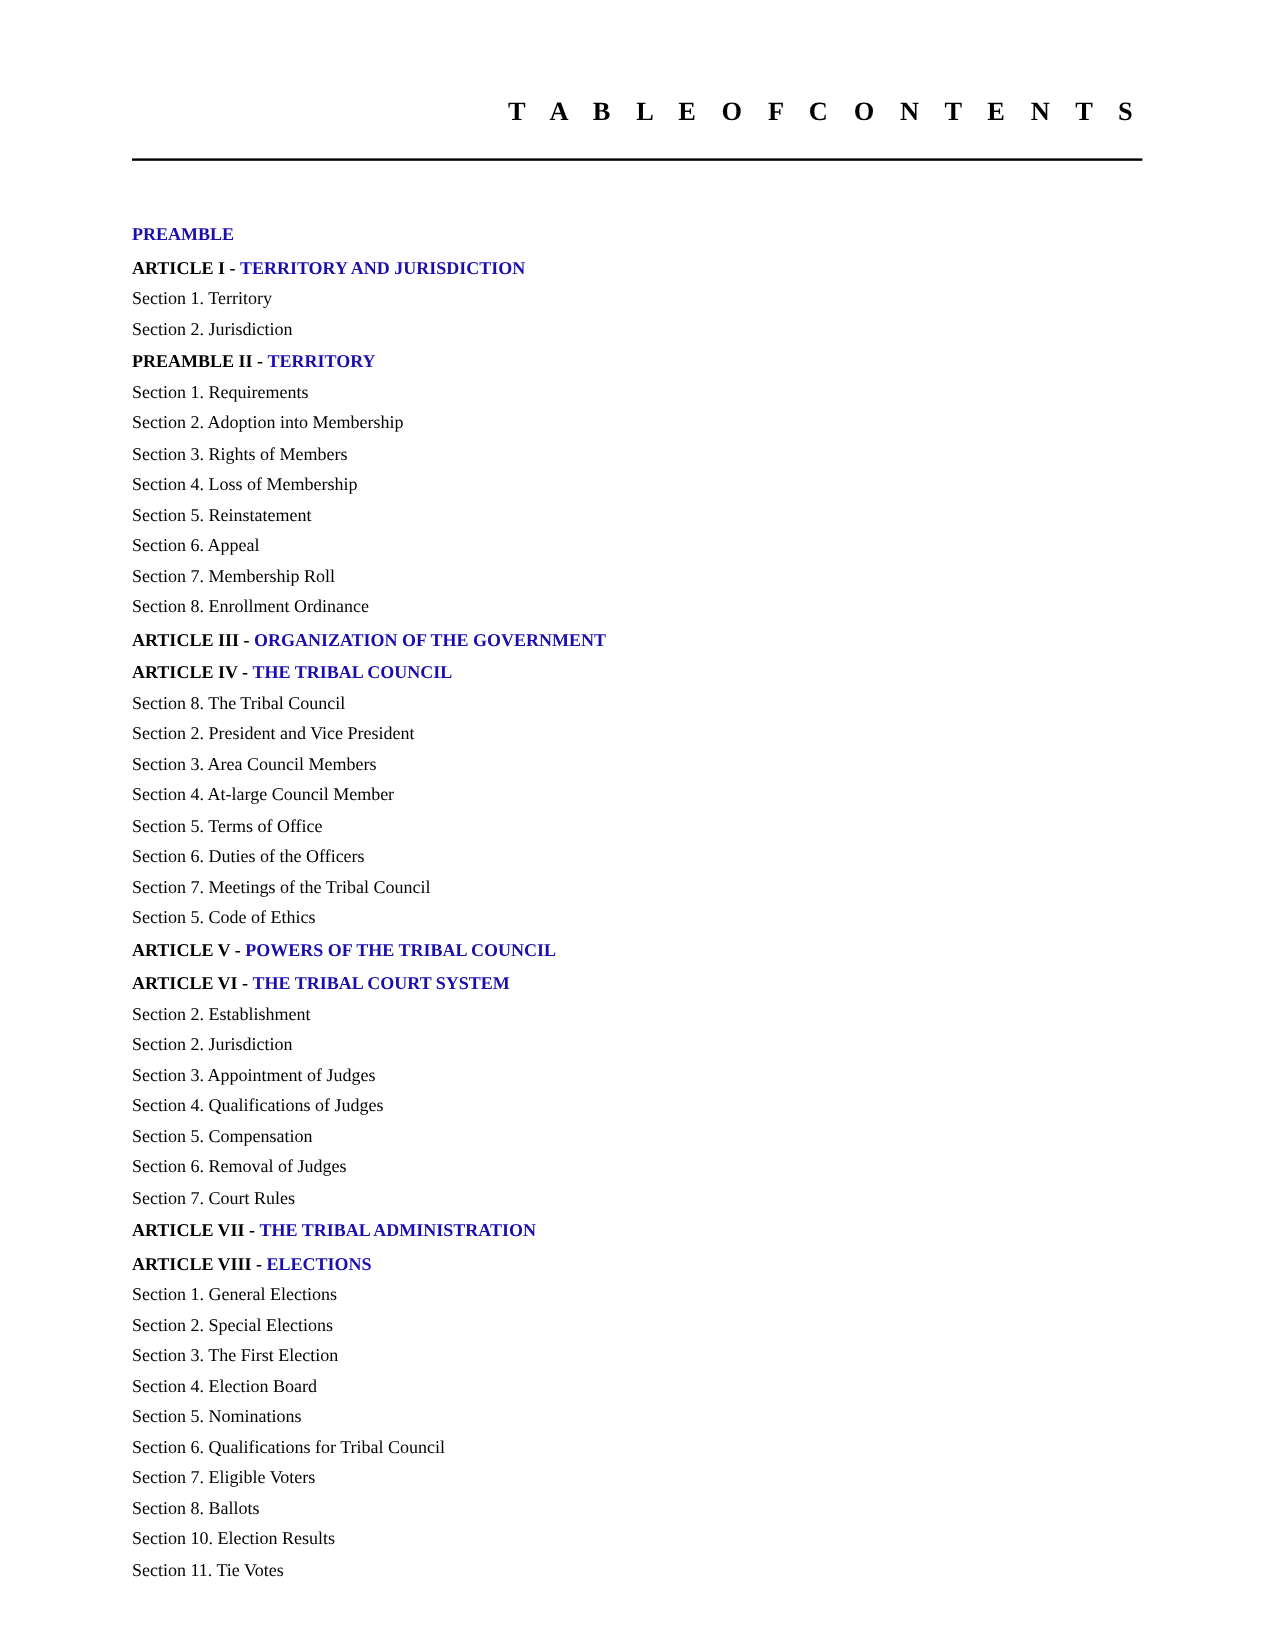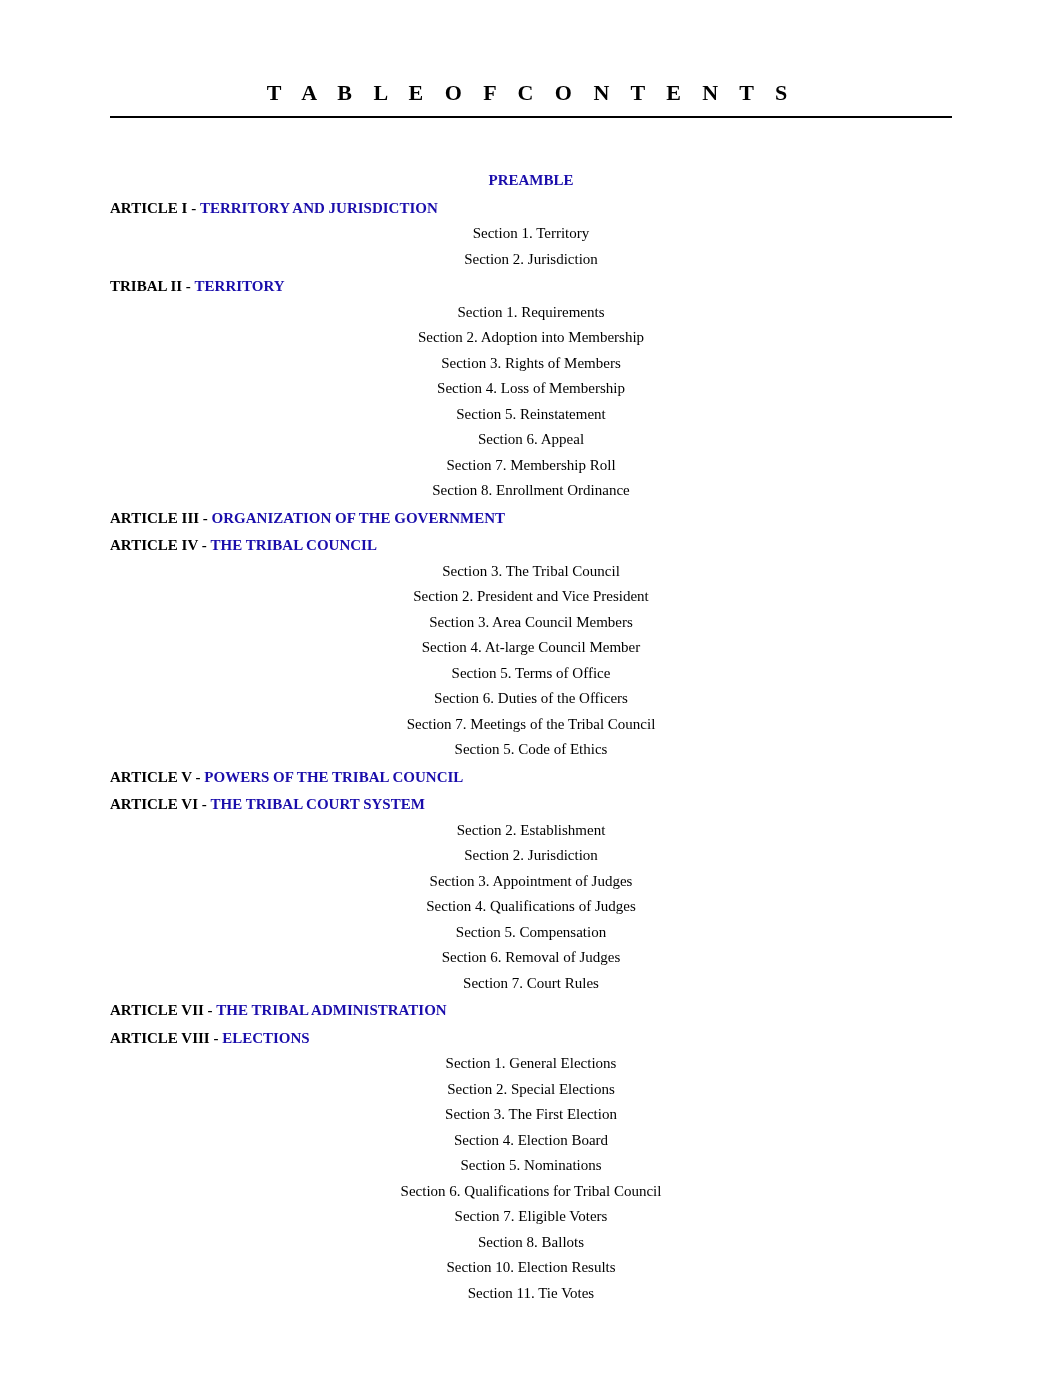--- a/index.html
+++ b/index.html
@@ -10,72 +10,71 @@
     body {
       background: #ffffff;
       font-family: Georgia, 'Times New Roman', serif;
       font-size: 15px;
       color: #000000;
       width: 1062px;
       min-height: 1376px;
       padding: 80px 110px 80px 110px;
     }
     .page-title {
-      text-align: center;
+      text-align: right;
       font-size: 22px;
       font-weight: bold;
       letter-spacing: 8px;
       margin-bottom: 50px;
       border-bottom: 2px solid #000;
-      padding-bottom: 10px;
+      padding-bottom: 26px;
     }
     .toc-container {
       margin-top: 10px;
       line-height: 1.7;
     }
     .toc-link {
       color: #1a0dab;
       text-decoration: none;
       font-weight: bold;
     }
     .article-line {
       font-weight: bold;
       margin-top: 2px;
       margin-bottom: 0px;
       display: block;
     }
     .section-line {
       display: block;
       font-weight: normal;
       margin-left: 0;
-      text-align: center;
     }
   </style>
 </head>
 <body>
 
 <div class="page-title">T A B L E   O F   C O N T E N T S</div>
 
 <div class="toc-container" id="toc-container">
 <span class="section-line"><a class="toc-link" href="#">PREAMBLE</a></span>
     <span class="article-line"><strong>ARTICLE I - </strong><a class="toc-link" href="#">TERRITORY AND JURISDICTION</a></span>
     <span class="section-line">Section 1. Territory</span>
     <span class="section-line">Section 2. Jurisdiction</span>
-    <span class="article-line"><strong>TRIBAL II - </strong><a class="toc-link" href="#">TERRITORY</a></span>
+    <span class="article-line"><strong>PREAMBLE II - </strong><a class="toc-link" href="#">TERRITORY</a></span>
     <span class="section-line">Section 1. Requirements</span>
     <span class="section-line">Section 2. Adoption into Membership</span>
     <span class="section-line">Section 3. Rights of Members</span>
     <span class="section-line">Section 4. Loss of Membership</span>
     <span class="section-line">Section 5. Reinstatement</span>
     <span class="section-line">Section 6. Appeal</span>
     <span class="section-line">Section 7. Membership Roll</span>
     <span class="section-line">Section 8. Enrollment Ordinance</span>
     <span class="article-line"><strong>ARTICLE III - </strong><a class="toc-link" href="#">ORGANIZATION OF THE GOVERNMENT</a></span>
     <span class="article-line"><strong>ARTICLE IV - </strong><a class="toc-link" href="#">THE TRIBAL COUNCIL</a></span>
-    <span class="section-line">Section 3. The Tribal Council</span>
+    <span class="section-line">Section 8. The Tribal Council</span>
     <span class="section-line">Section 2. President and Vice President</span>
     <span class="section-line">Section 3. Area Council Members</span>
     <span class="section-line">Section 4. At-large Council Member</span>
     <span class="section-line">Section 5. Terms of Office</span>
     <span class="section-line">Section 6. Duties of the Officers</span>
     <span class="section-line">Section 7. Meetings of the Tribal Council</span>
     <span class="section-line">Section 5. Code of Ethics</span>
     <span class="article-line"><strong>ARTICLE V - </strong><a class="toc-link" href="#">POWERS OF THE TRIBAL COUNCIL</a></span>
     <span class="article-line"><strong>ARTICLE VI - </strong><a class="toc-link" href="#">THE TRIBAL COURT SYSTEM</a></span>
     <span class="section-line">Section 2. Establishment</span>

